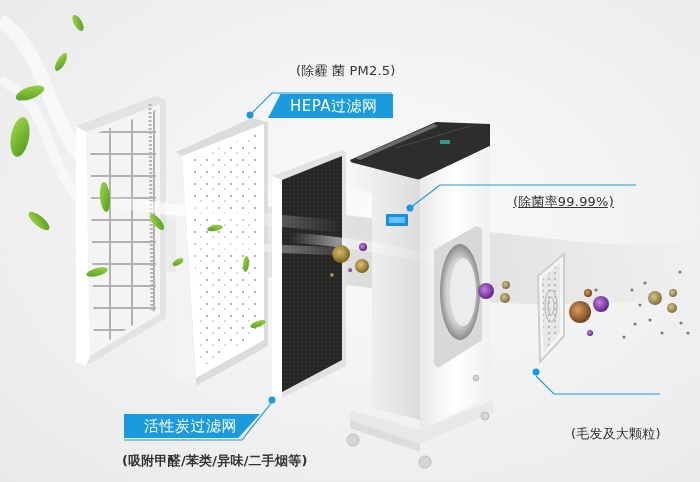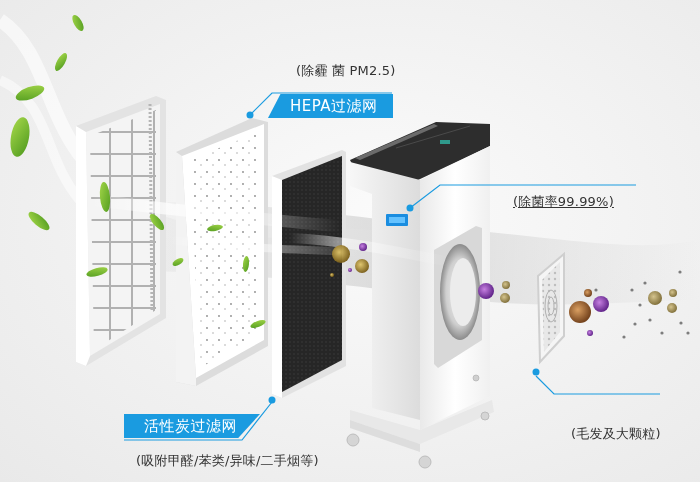--- a/index.html
+++ b/index.html
@@ -211,15 +211,15 @@
   </svg>
 
   <div class="sub" style="left:296px; top:62px;">(除霾 菌 PM2.5)</div>
   <div class="tag" style="left:268px; top:94px; width:125px; padding-left:22px; clip-path:polygon(10% 0,100% 0,100% 100%,0 100%);">HEPA过滤网</div>
 
   <div class="sub" style="left:513px; top:193px;text-decoration:underline;">(除菌率99.99%)</div>
 
   <div class="sub" style="left:571px; top:403px;margin-top:22px;">(毛发及大颗粒)</div>
 
   <div class="tag" style="left:124px; top:414px; width:136px; padding-left:20px; clip-path:polygon(0 0,100% 0,84% 100%,0 100%);">活性炭过滤网</div>
-  <div class="sub" style="left:136px; top:452px;">(吸附甲醛/苯类/异味/二手烟等)</div>
+  <div class="sub" style="left:122px; top:452px;font-weight:bold;">(吸附甲醛/苯类/异味/二手烟等)</div>
 
 </div>
 
 </body></html>

